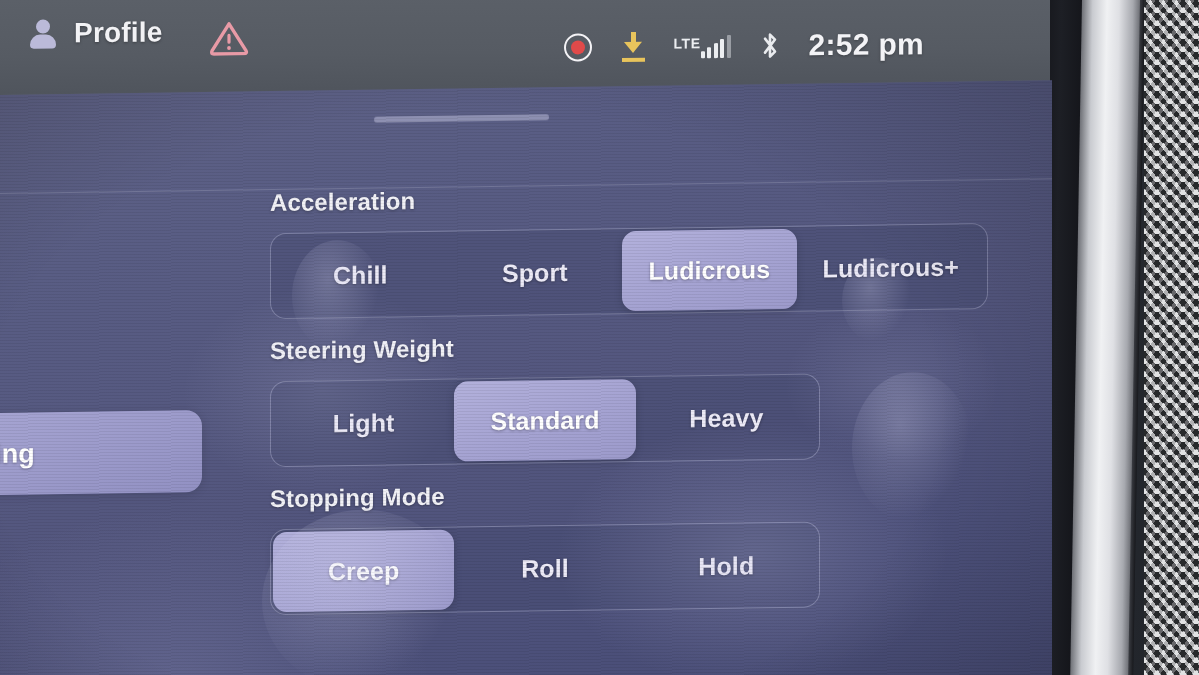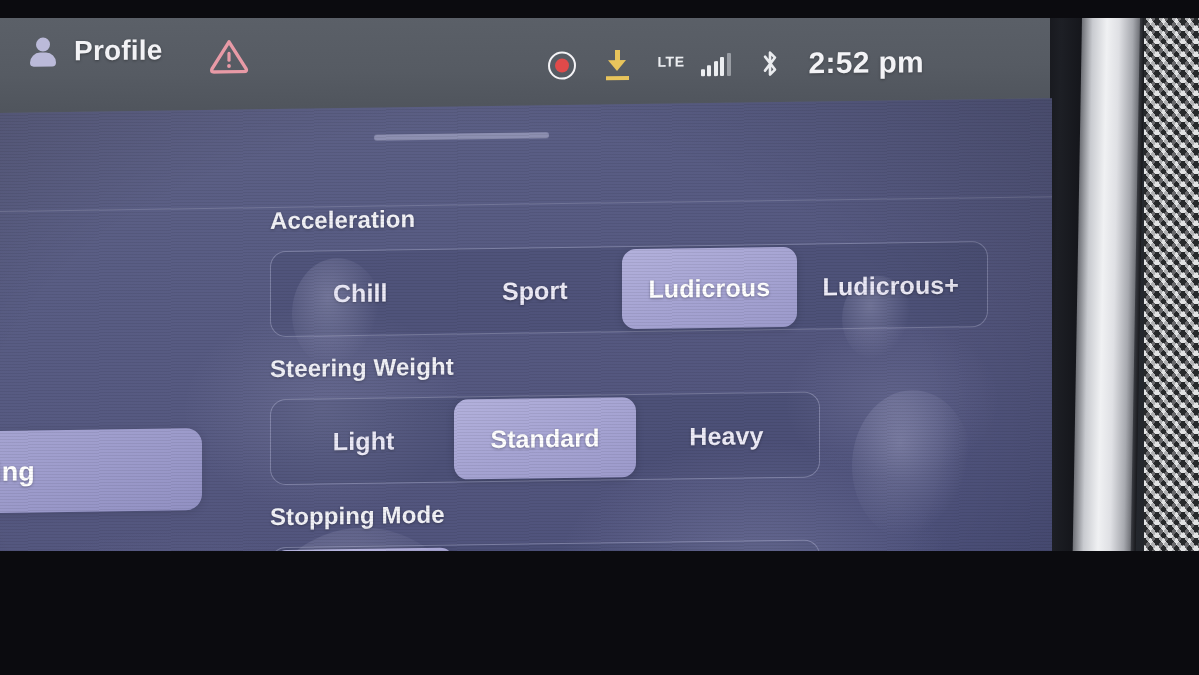--- a/index.html
+++ b/index.html
@@ -1,19 +1,19 @@
 <!DOCTYPE html>
 <html><head>
 <meta charset="utf-8">
 <style>
   * { margin:0; padding:0; box-sizing:border-box; }
   html,body { width:1199px; height:675px; overflow:hidden; background:#0b0b0f; }
   body { font-family:"Liberation Sans", sans-serif; }
 
-  #root { position:relative; width:1199px; height:533px; overflow:hidden;margin-top:18px; }
+  #root { position:relative; width:1199px; height:675px; overflow:hidden; }
 
   
   .dash-dark {
     position:absolute; left:0; top:0; width:1199px; height:675px;
     background:linear-gradient(100deg,#4a4f57 0%, #50555d 40%, #2e3238 70%, #202329 100%);
   }
   .bezel-right {
     position:absolute; left:1044px; top:0; width:44px; height:675px;
     background:linear-gradient(90deg,#16171c 0%, #1d1f25 40%, #131419 100%);
     transform:skewX(-1.1deg); transform-origin:top left;
@@ -70,21 +70,21 @@
   }
   .rec-dot { width:28px; height:28px; border-radius:50%; border:2.5px solid #f4f3f6; display:flex; align-items:center; justify-content:center; }
   .rec-dot i { width:14px; height:14px; border-radius:50%; background:#e04a4a; display:block; }
   .dl-icon { width:26px; height:30px; position:relative; }
   .dl-icon .shaft { position:absolute; left:11px; top:0; width:5px; height:14px; background:#e8c45c; }
   .dl-icon .head {
     position:absolute; left:4px; top:10px; width:0; height:0;
     border-left:9.5px solid transparent; border-right:9.5px solid transparent; border-top:11px solid #e8c45c;
   }
   .dl-icon .base { position:absolute; left:2px; bottom:0; width:23px; height:4px; background:#e8c45c; }
-  .lte-group { display:flex; align-items:flex-end; gap:16px; }
+  .lte-group { display:flex; align-items:flex-end; gap:0; }
   .lte-text { font-size:14px; font-weight:700; color:#eceef1; letter-spacing:.5px; margin-bottom:7px; }
   .bars { display:flex; align-items:flex-end; gap:2.5px; height:22px; }
   .bars i { width:4px; background:#eceef1; display:block; border-radius:1px; }
   .bars i:nth-child(1){ height:7px; }
   .bars i:nth-child(2){ height:11px; }
   .bars i:nth-child(3){ height:15px; }
   .bars i:nth-child(4){ height:19px; }
   .bars i:nth-child(5){ height:23px; opacity:.45; }
   .bt-icon { width:22px; height:30px; }
   .bt-icon svg { width:100%; height:100%; display:block; }

